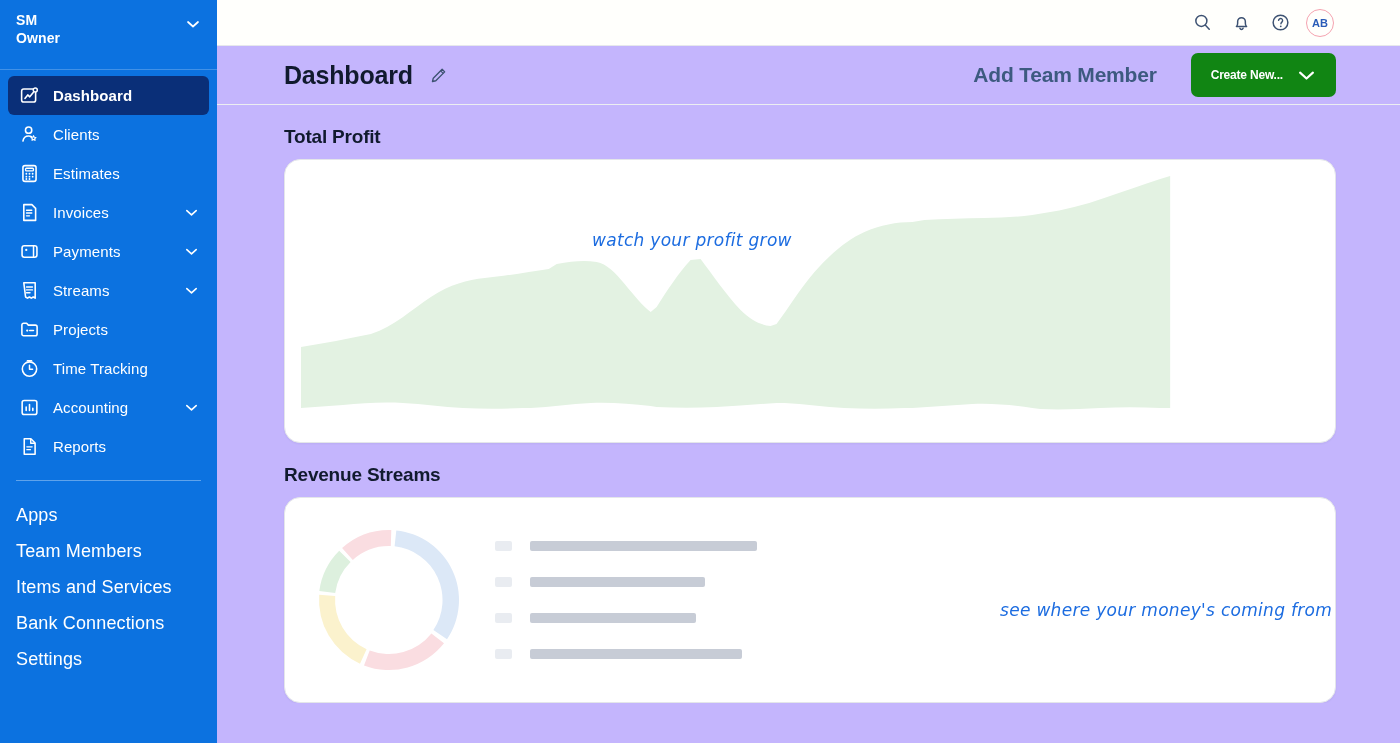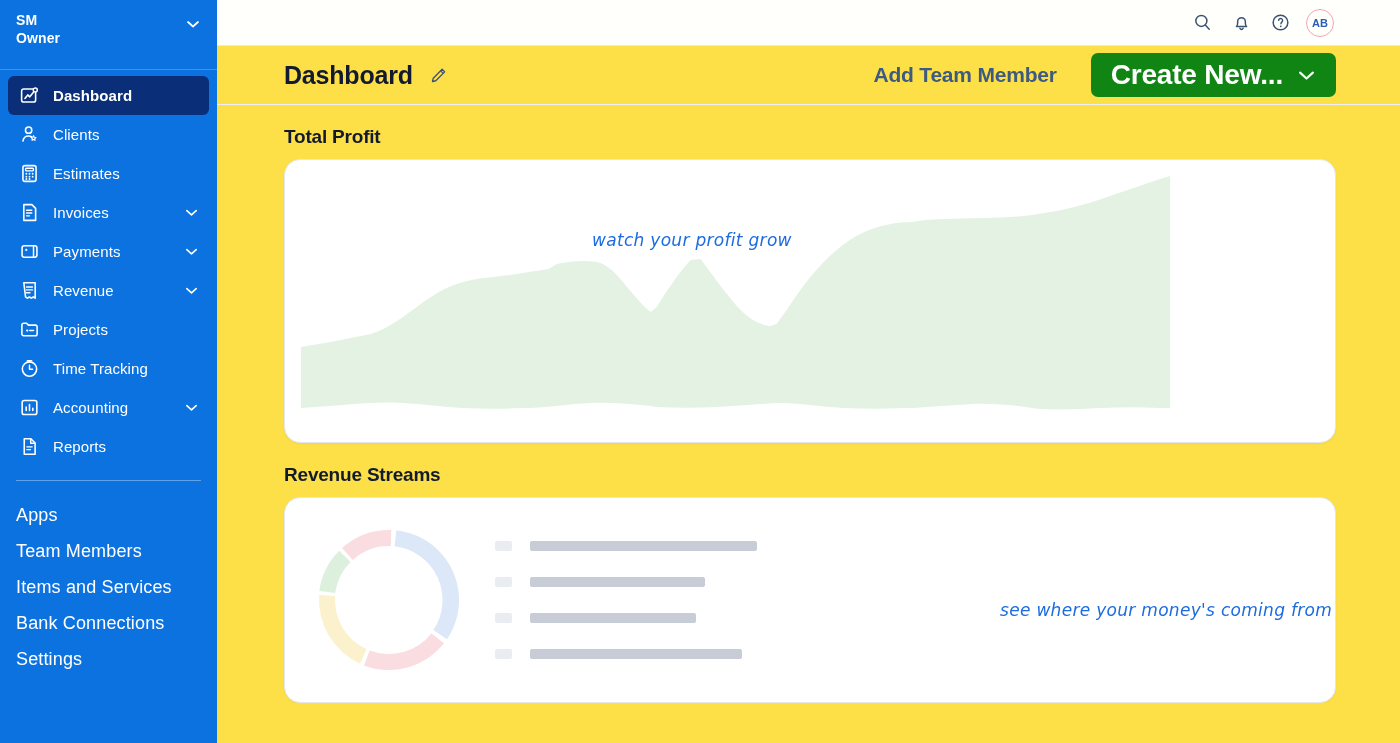--- a/index.html
+++ b/index.html
@@ -70,21 +70,21 @@
   .nav-sub { padding: 16px 0 0 0; }
   .sub-item {
     height: 36px; display: flex; align-items: center;
     padding-left: 16px; cursor: pointer;
   }
   .sub-label { font-size: 18px; color: #fff; letter-spacing: .15px; }
 
   
   .main {
     flex: 1 1 auto; height: 743px;
-    background: #fde047;
+    background: #c4b5fd;
     display: flex; flex-direction: column;
     position: relative;
   }
   .topbar {
     height: 46px; flex: 0 0 46px;
     border-bottom: 1px solid #e6e8ec;
     display: flex; align-items: center; justify-content: flex-end;
     padding-right: 66px;
     background: #fffffc;
   }
@@ -115,21 +115,21 @@
   .spacer { flex: 1 1 auto; }
   .add-team {
     font-size: 21px; color: #3d5a80; font-weight: bold;
     letter-spacing: -.2px; cursor: pointer; margin-right: 34px;
     white-space: nowrap;
   }
   .create-btn {
     background: #118513; color: #fff;
     border: none; border-radius: 7px;
     height: 44px; padding: 0 20px;
-    font-size: 28px; font-weight: bold;
+    font-size: 12px; font-weight: bold;
     font-family: "Liberation Sans", sans-serif;
     display: flex; align-items: center; cursor: pointer;
     letter-spacing: -.2px;
   }
   .create-btn .btn-chev { margin-left: 14px; display: flex; }
 
   .content { padding: 0 64px 0 67px; overflow: hidden; }
 
   .section-title {
     font-size: 19px; font-weight: bold; color: #111a2e;
@@ -272,21 +272,21 @@
         </span>
       </div>
 
       <div class="nav-item">
         <span class="nav-icon">
           <svg width="21" height="21" viewBox="0 0 24 24" fill="none">
             <path d="M5.5 3.2h13v17.6l-2.2-1.4-2.2 1.4-2.2-1.4-2.2 1.4-2.2-1.4z" stroke="#fff" stroke-width="1.8" stroke-linejoin="round"></path>
             <path d="M8.6 8h6.8M8.6 11.3h6.8M8.6 14.6h4" stroke="#fff" stroke-width="1.6" stroke-linecap="round"></path>
           </svg>
         </span>
-        <span class="nav-label">Revenue</span>
+        <span class="nav-label">Streams</span>
         <span class="nav-chev">
           <svg width="15" height="15" viewBox="0 0 16 16" fill="none">
               <path d="M3 6l5 4.5L13 6" stroke="#fff" stroke-width="1.7" stroke-linecap="round" stroke-linejoin="round"></path>
             </svg>
         </span>
       </div>
 
       <div class="nav-item">
         <span class="nav-icon">
           <svg width="21" height="21" viewBox="0 0 24 24" fill="none">

